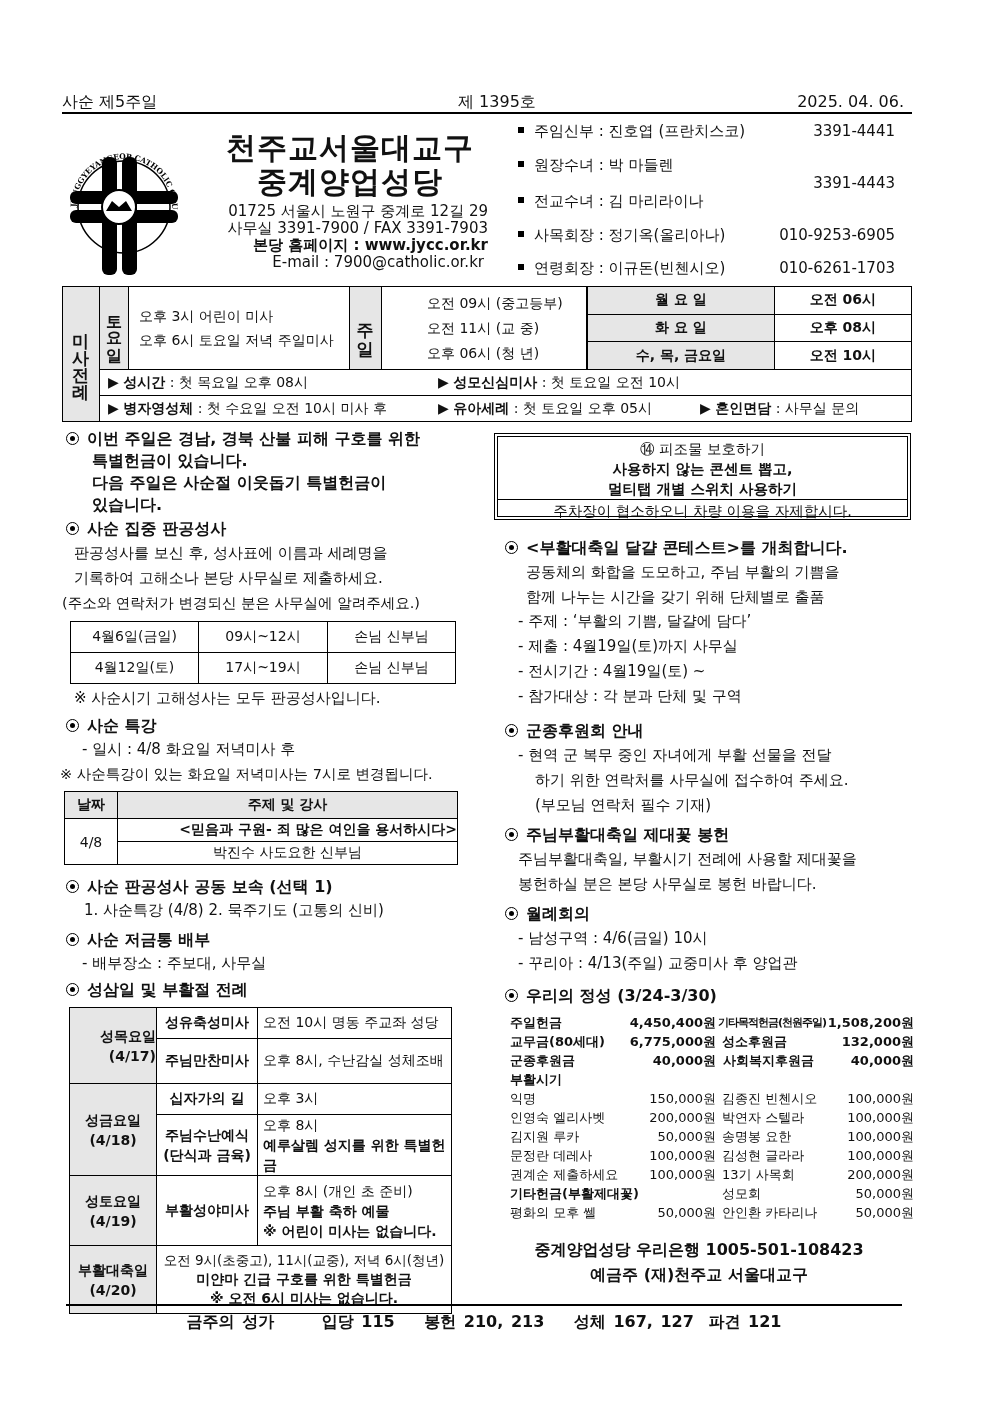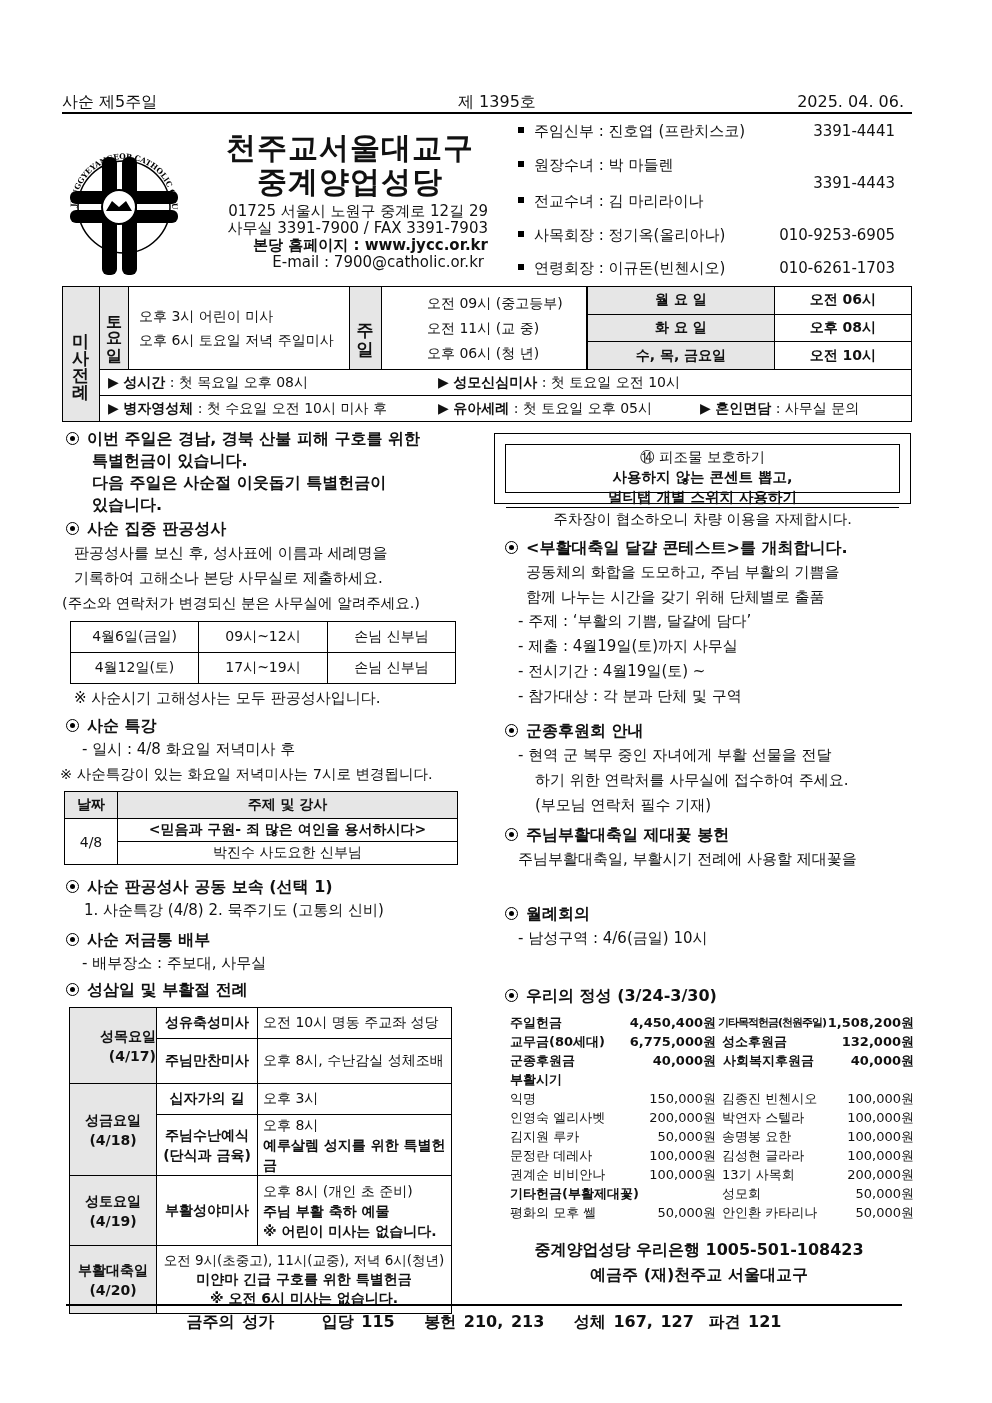--- a/index.html
+++ b/index.html
@@ -153,21 +153,21 @@
 <div class="abs txt" style="left:82px;top:737px">- 일시 : 4/8 화요일 저녁미사 후</div>
 <div class="abs txt" style="left:60px;top:762px;font-size:14.5px">※ 사순특강이 있는 화요일 저녁미사는 7시로 변경됩니다.</div>
 <table class="abs" style="left:64px;top:791px;width:394px">
   <tbody>
       <tr style="height:27px" class="gray">
         <th style="width:53px">날짜</th>
         <th>주제 및 강사</th>
       </tr>
   <tr style="height:23px">
         <td rowspan="2" style="text-align:center">4/8</td>
-        <td class="b" style="text-align:center">&lt;믿음과 구원- 죄 많은 여인을 용서하시다&gt;</td>
+        <td class="b" style="text-align:right">&lt;믿음과 구원- 죄 많은 여인을 용서하시다&gt;</td>
       </tr>
   <tr style="height:23px">
         <td style="text-align:center">박진수 사도요한 신부님</td>
       </tr>
 </tbody>
   </table>
 
 <div class="abs sec-h" style="left:66px;top:877px"><span class="dot"></span><span>사순 판공성사 공동 보속 (선택 1)</span></div>
 <div class="abs txt" style="left:84px;top:898px">1. 사순특강 (4/8)   2. 묵주기도 (고통의 신비)</div>
 
@@ -226,21 +226,21 @@
         </td>
     <td colspan="2" style="text-align:center;line-height:19px">
           <div style="font-size:13.5px">오전 9시(초중고), 11시(교중), 저녁 6시(청년)</div>
           <div class="b">미얀마 긴급 구호를 위한 특별헌금</div>
           <div class="b">※ 오전 6시 미사는 없습니다.</div>
         </td>
   </tr>
 </tbody>
   </table>
 
-<div class="abs" style="left:494px;top:433px;width:417px;height:71px;border:1px solid #000;padding:10px">
+<div class="abs" style="left:494px;top:433px;width:417px;height:87px;border:1px solid #000;padding:2px">
   <div style="border:1px solid #000;height:100%;text-align:center;font-size:14.5px">
     <div style="height:63px;border-bottom:1px solid #000;line-height:20px;padding-top:2px">
       <div>⑭ 피조물 보호하기</div>
       <div class="b">사용하지 않는 콘센트 뽑고,</div>
       <div class="b">멀티탭 개별 스위치 사용하기</div>
     </div>
     <div style="line-height:22px">주차장이 협소하오니 차량 이용을 자제합시다.</div>
   </div>
 </div>
 
@@ -259,25 +259,27 @@
 <div class="abs sec-h" style="left:505px;top:721px"><span class="dot"></span><span>군종후원회 안내</span></div>
 <div class="abs txt" style="left:518px;top:743px">
   <div>- 현역 군 복무 중인 자녀에게 부활 선물을 전달</div>
   <div style="padding-left:17px">하기 위한 연락처를 사무실에 접수하여 주세요.</div>
   <div style="padding-left:17px">(부모님 연락처 필수 기재)</div>
 </div>
 
 <div class="abs sec-h" style="left:505px;top:825px"><span class="dot"></span><span>주님부활대축일 제대꽃 봉헌</span></div>
 <div class="abs txt" style="left:518px;top:847px">
   <div>주님부활대축일, 부활시기 전례에 사용할 제대꽃을</div>
+  <div>봉헌하실 분은 본당 사무실로 봉헌 바랍니다.</div>
 </div>
 
 <div class="abs sec-h" style="left:505px;top:904px"><span class="dot"></span><span>월례회의</span></div>
 <div class="abs txt" style="left:518px;top:926px">
   <div>- 남성구역 : 4/6(금일) 10시</div>
+  <div>- 꾸리아 : 4/13(주일) 교중미사 후 양업관</div>
 </div>
 
 <div class="abs sec-h" style="left:505px;top:986px"><span class="dot"></span><span>우리의 정성 (3/24-3/30)</span></div>
 <table class="abs fin" style="left:510px;top:1013px;width:404px">
   <tbody>
       <tr class="b">
         <td style="width:110px">주일헌금</td>
         <td class="r" style="width:96px">4,450,400원</td>
         <td style="padding-left:2px;font-size:11px;letter-spacing:-1px">기타목적헌금(천원주일)</td>
         <td class="r">1,508,200원</td>
@@ -318,21 +320,21 @@
         <td style="padding-left:6px">송명봉 요한</td>
         <td class="r">100,000원</td>
       </tr>
   <tr>
         <td>문정란 데레사</td>
         <td class="r">100,000원</td>
         <td style="padding-left:6px">김성현 글라라</td>
         <td class="r">100,000원</td>
       </tr>
   <tr>
-        <td>권계순 비비안나</td>
+        <td>권계순 제출하세요</td>
         <td class="r">100,000원</td>
         <td style="padding-left:6px">13기 사목회</td>
         <td class="r">200,000원</td>
       </tr>
   <tr>
         <td class="b" colspan="2">기타헌금(부활제대꽃)</td>
         <td style="padding-left:6px">성모회</td>
         <td class="r">50,000원</td>
       </tr>
   <tr>

